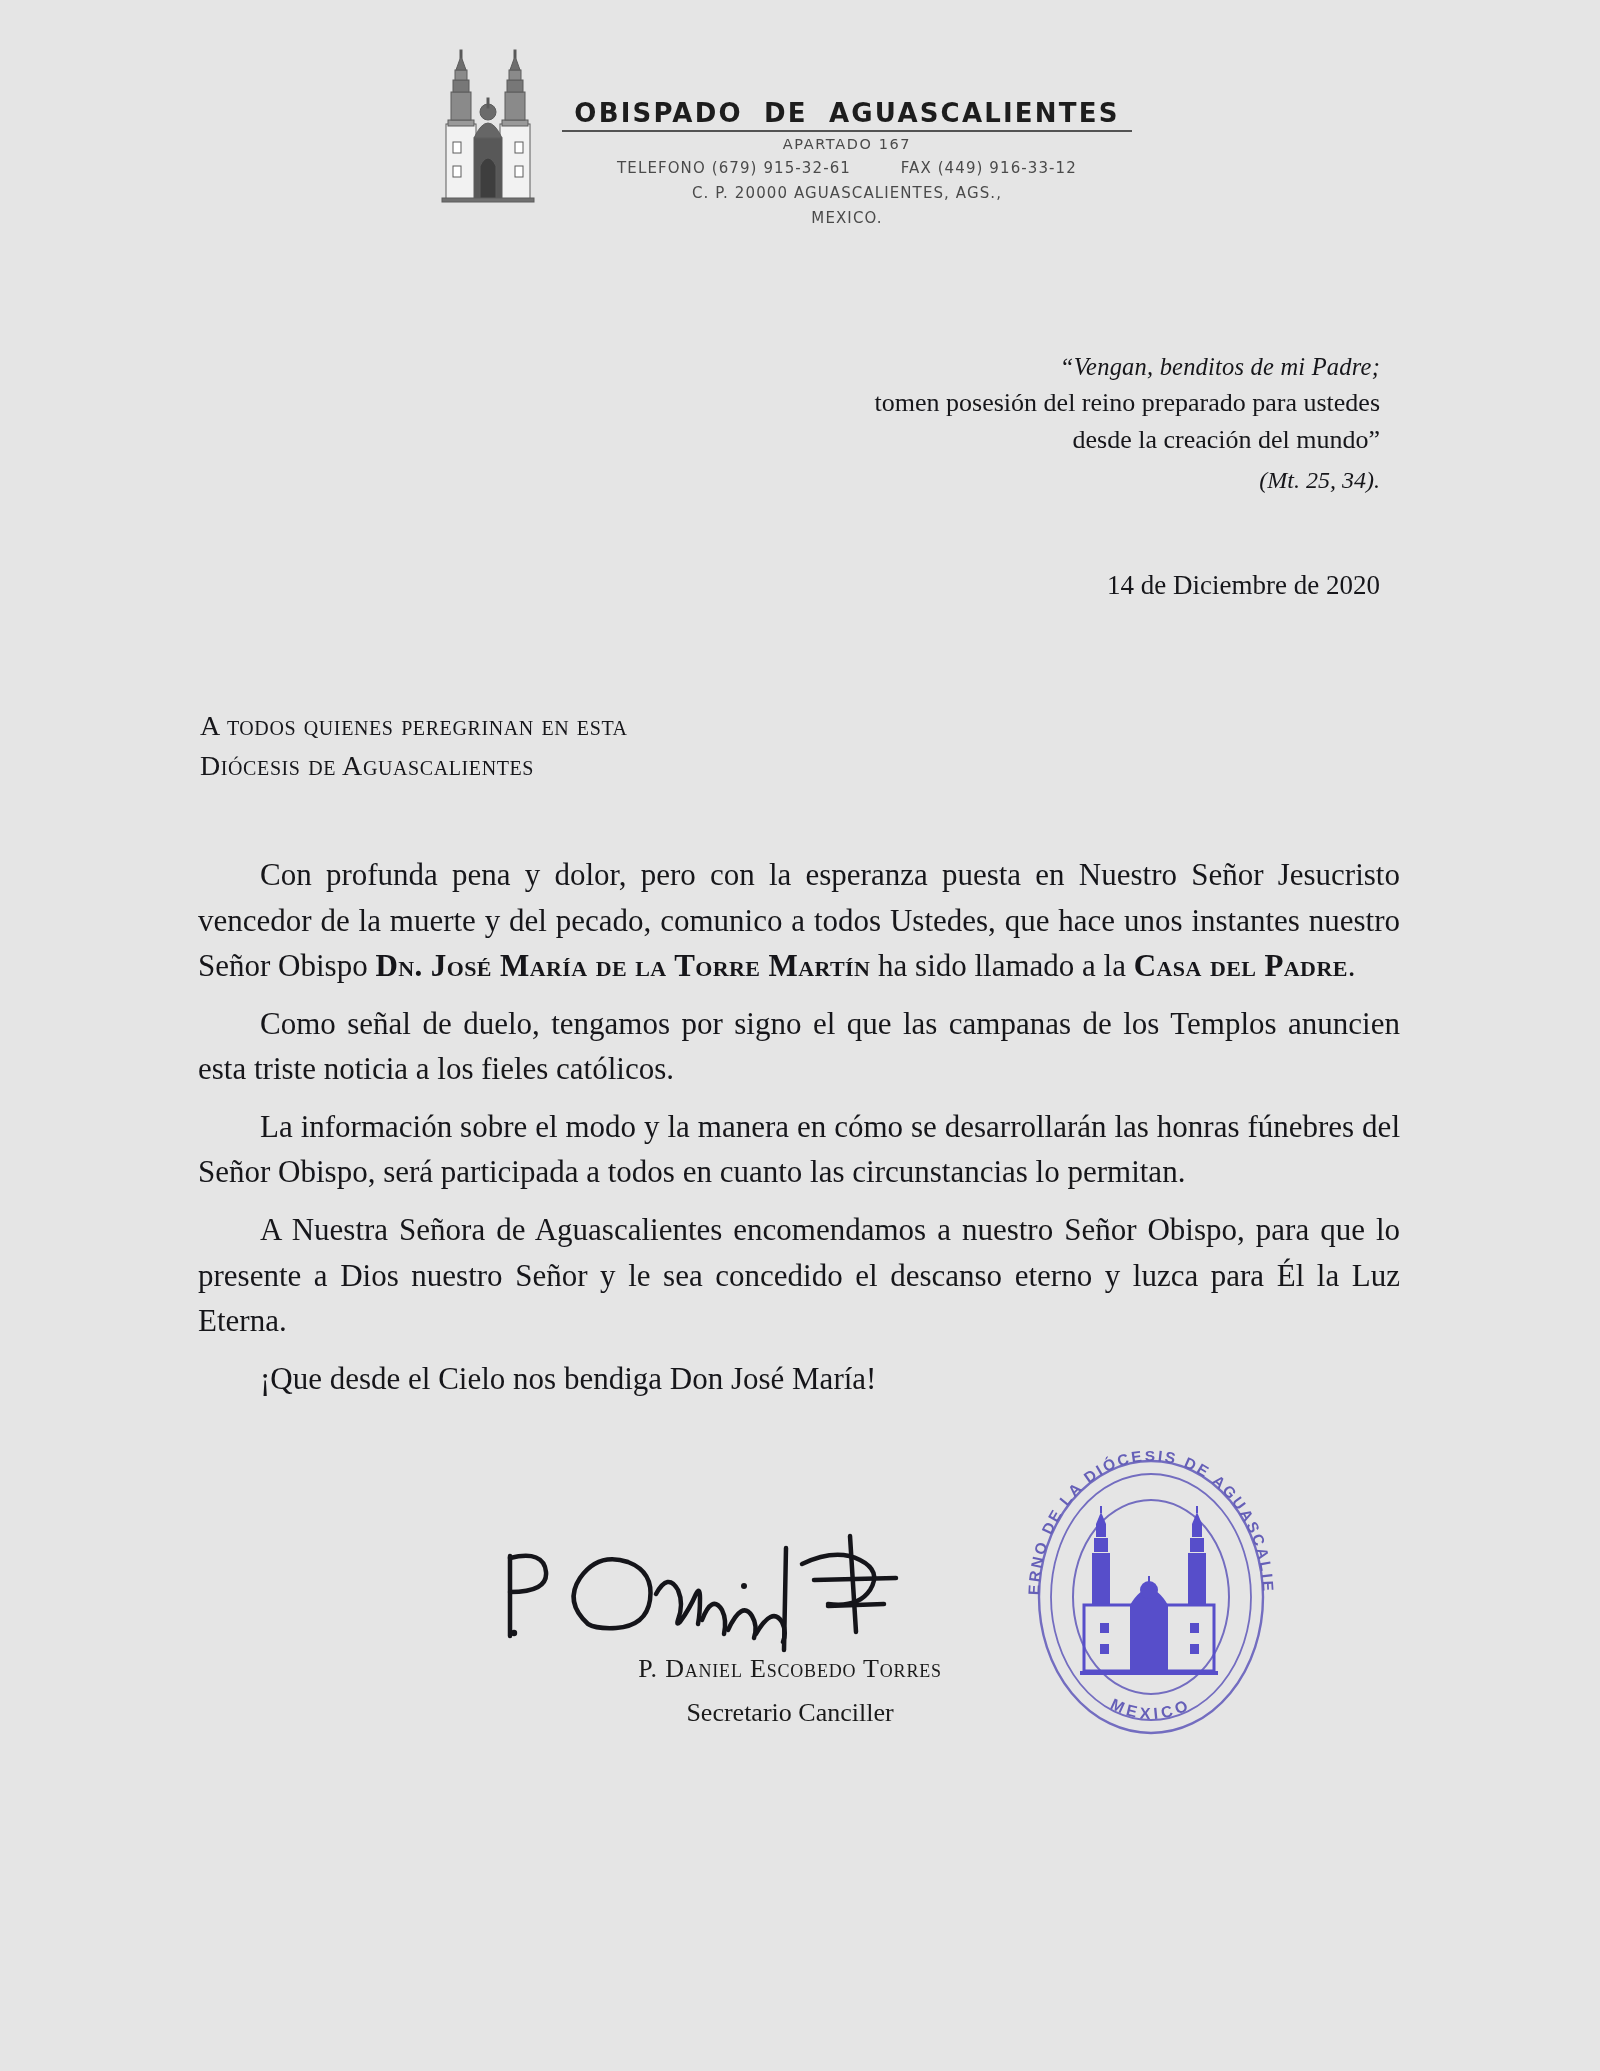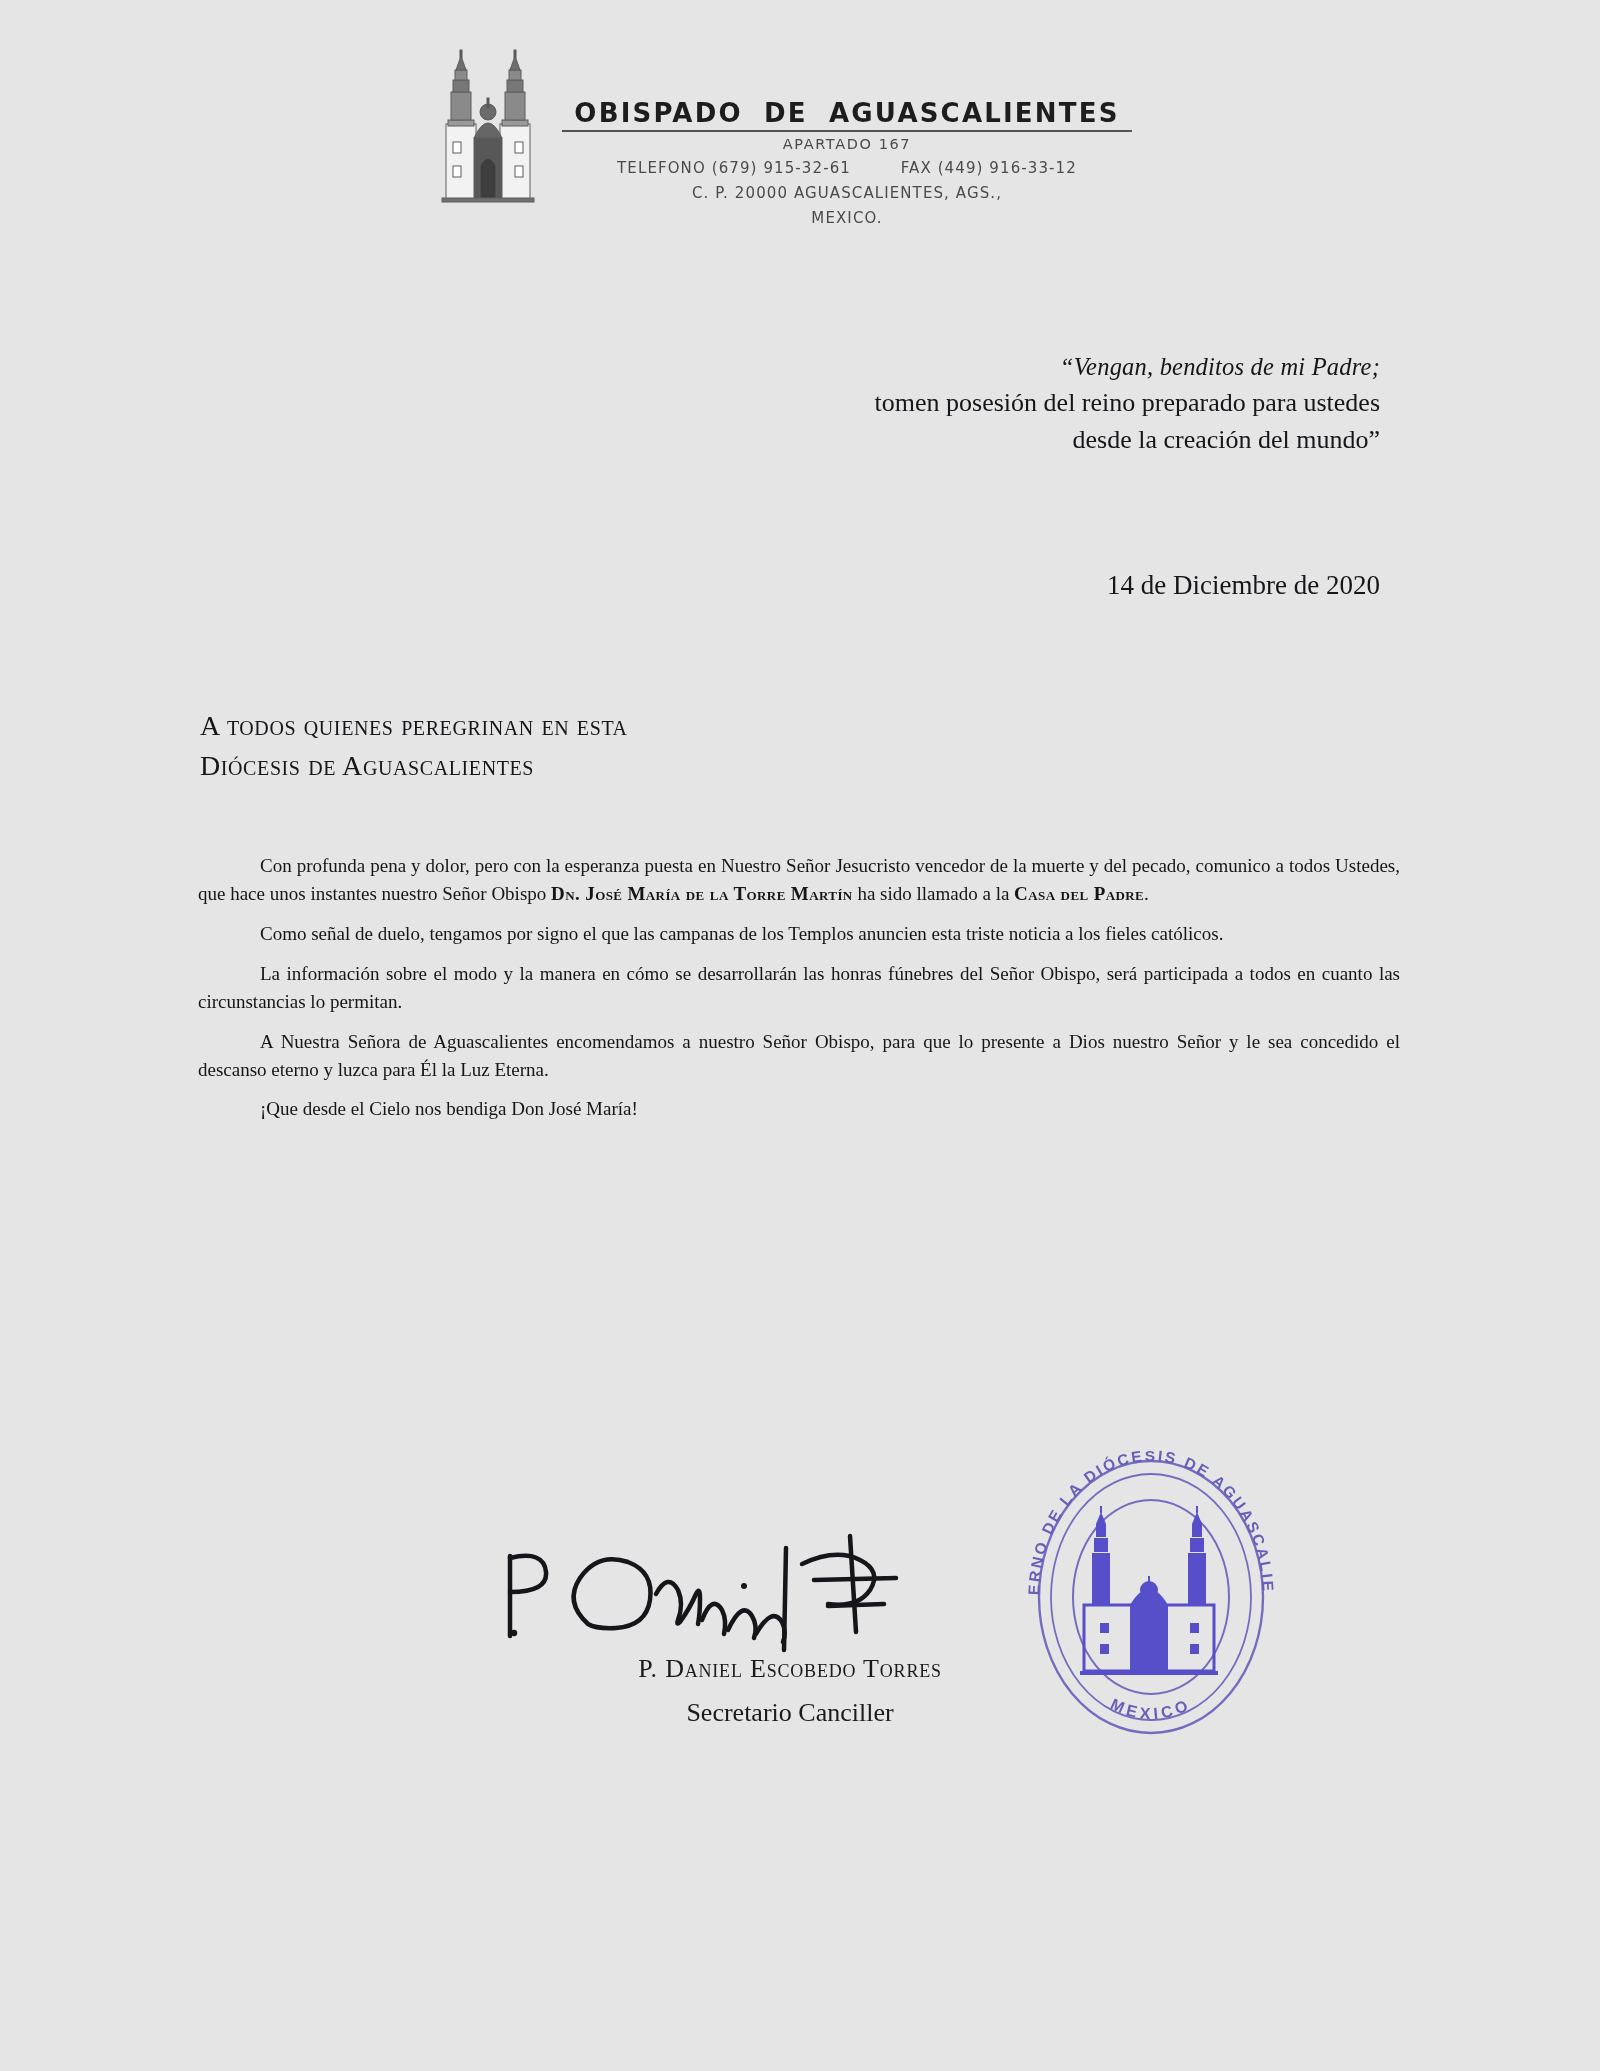--- a/index.html
+++ b/index.html
@@ -126,21 +126,21 @@
     letter-spacing: .6px;
     color: #16161a;
   }
 
   
   .body-copy {
     position: absolute;
     left: 198px;
     top: 852px;
     width: 1202px;
-    font-size: 19px;
+    font-size: 31px;
     line-height: 1.47;
     text-align: justify;
     color: #16161a;
   }
   .body-copy p {
     margin: 0 0 12px 0;
     text-indent: 62px;
   }
   .body-copy p:last-child { margin-bottom: 0; }
   .sc-bold {
@@ -254,20 +254,21 @@
       </div>
       <div class="lh-line">C. P. 20000  AGUASCALIENTES, AGS.,</div>
       <div class="lh-line">MEXICO.</div>
     </div>
   </div>
 
   <div class="epigraph">
     <div class="epi-1">“Vengan, benditos de mi Padre;</div>
     <div>tomen posesión del reino preparado para ustedes</div>
     <div>desde la creación del mundo”</div>
+    <div class="epi-ref">(Mt. 25, 34).</div>
   </div>
 
   <div class="dateblock">
     <div>14 de Diciembre de 2020</div>
   </div>
 
   <div class="addressee">
     <div>A todos quienes peregrinan en esta</div>
     <div>Diócesis de Aguascalientes</div>
   </div>

